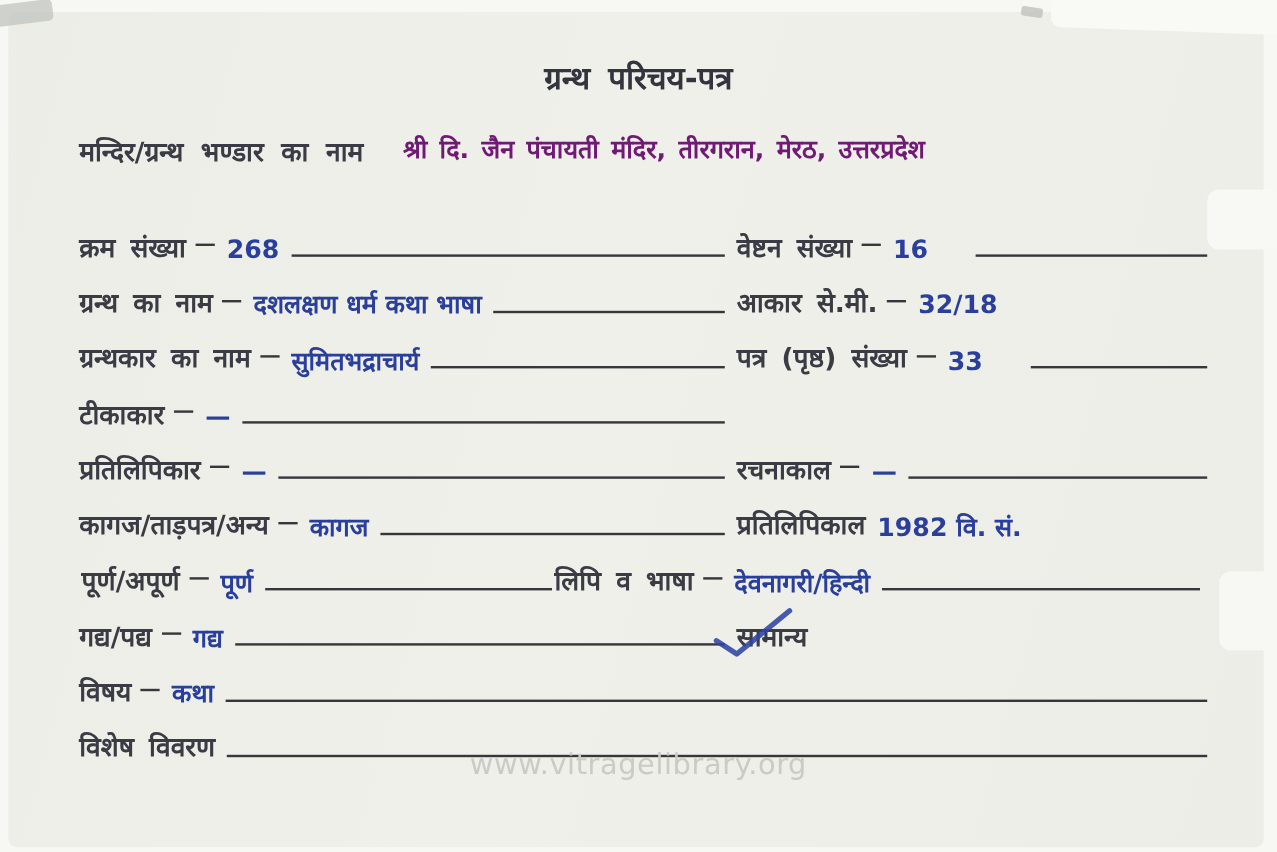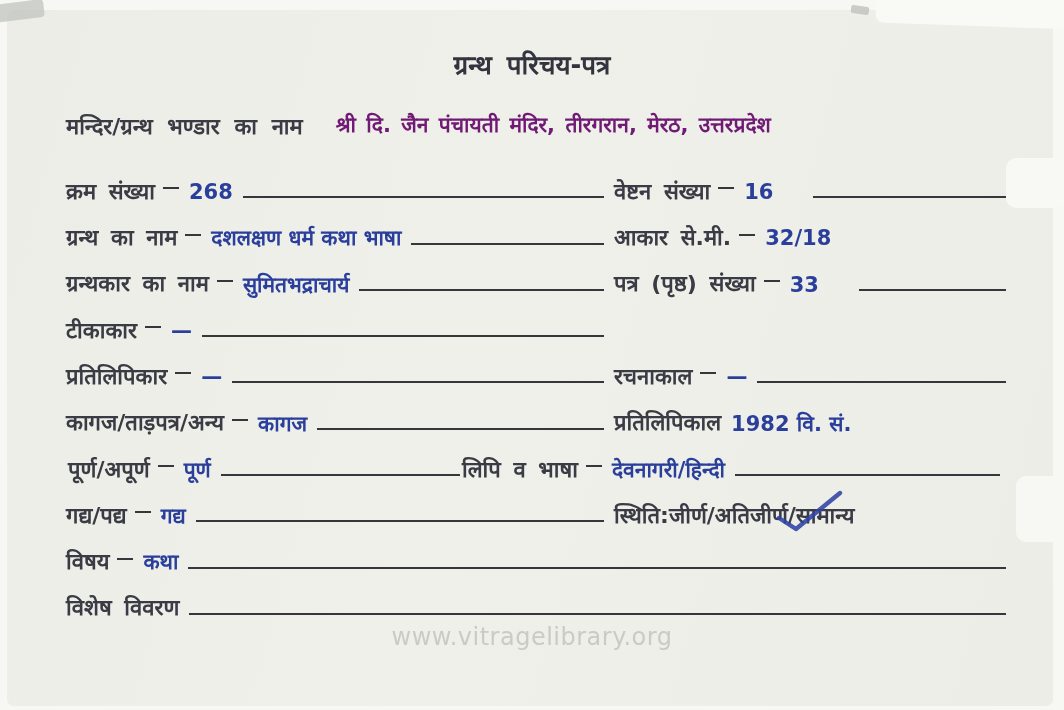--- a/index.html
+++ b/index.html
@@ -16,21 +16,21 @@
   .title{
     position:absolute;top:46px;left:0;width:100%;text-align:center;
     font-size:26px;font-weight:bold;color:#33343d;word-spacing:6px;
   }
   .header-row{
     position:absolute;top:110px;left:66px;width:985px;
     display:flex;align-items:flex-start;gap:33px;white-space:nowrap;
   }
   .header-label{font-size:22px;font-weight:bold;color:#3a3b44;word-spacing:7px;}
   .header-value{font-size:21px;font-weight:bold;color:#701a75;word-spacing:3px;}
-  .form{position:absolute;top:159px;left:66px;width:942px;}
+  .form{position:absolute;top:175px;left:66px;width:942px;}
   .row{display:flex;height:46.3px;align-items:flex-end;}
   .cell{display:flex;align-items:flex-end;min-width:0;}
   .cell.left{width:540px;flex:none;padding-right:6px;}
   .cell.right{flex:1;padding-left:2px;}
   .lbl{font-size:22px;font-weight:bold;color:#3a3b44;word-spacing:5px;white-space:nowrap;line-height:1.25;}
   .val{font-size:21px;font-weight:bold;color:#2a3e9c;margin-left:10px;white-space:nowrap;line-height:1.25;}
   .val:empty{display:none;}
   .tick{width:16px;border-top:2.3px solid #36363d;margin:0 0 16px 8px;flex:none;}
   .fill{flex:1;border-bottom:2.3px solid #36363d;margin:0 2px 7px 10px;min-width:0;}
   .gap40 .fill{margin-left:40px;}
@@ -168,21 +168,20 @@
   </div>
 
   <div class="row">
     <div class="cell left">
       <span class="lbl">गद्य/पद्य</span>
       <span class="tick"></span>
       <span class="val">गद्य</span>
       <span class="fill"></span>
     </div>
     <div class="cell right noline notick">
-      <span class="lbl">स्थिति:जीर्ण/अतिजीर्ण/</span>
       <span class="checked-wrap">
         <span class="lbl">सामान्य</span>
         <svg class="checkmark-svg" viewBox="0 0 72 46">
           <path d="M5 28 L22 39 L66 3" fill="none" stroke="#2f44a4" stroke-width="4.4" stroke-linecap="round" stroke-linejoin="round" opacity="0.88"></path>
         </svg>
       </span>
     </div>
   </div>
 
   <div class="row">

